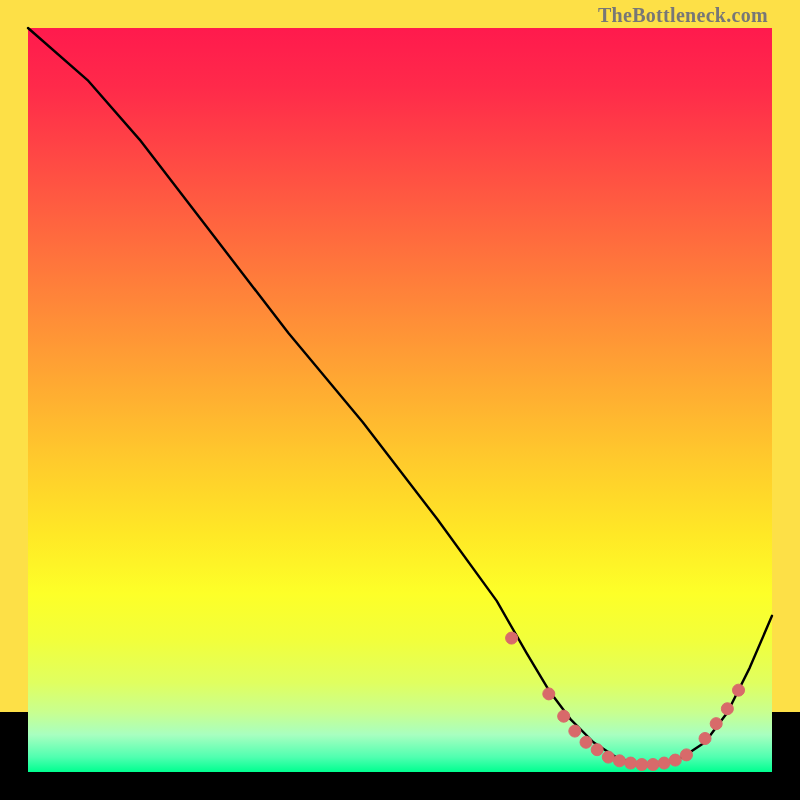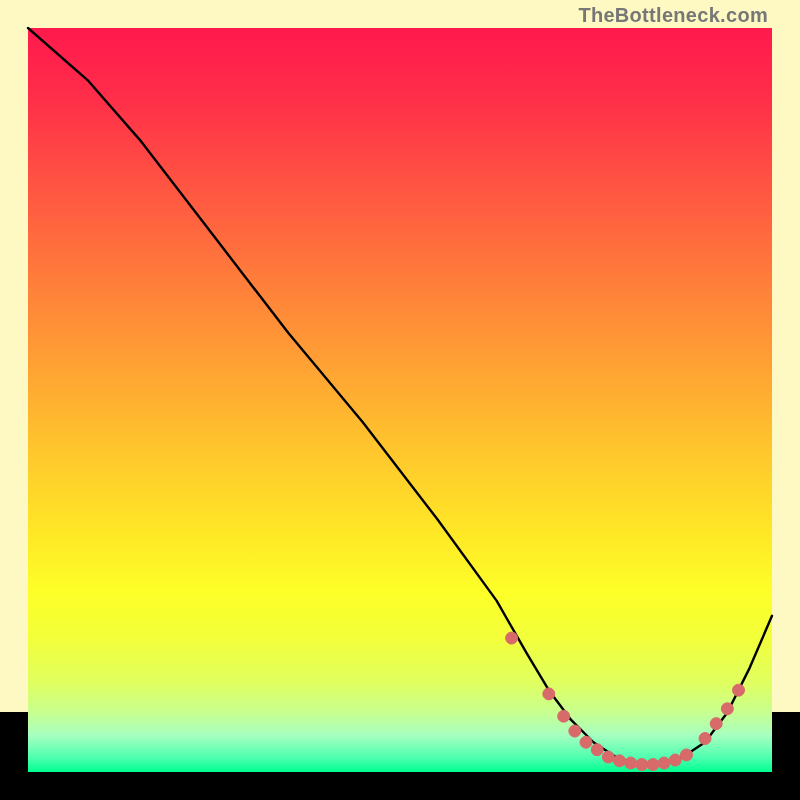--- a/index.html
+++ b/index.html
@@ -10,21 +10,22 @@
     background: #000;
     overflow: hidden;
     font-family: Arial, Helvetica, sans-serif;
   }
   .frame {
     position: absolute;
     top: 0;
     left: 0;
     width: 800px;
     height: 712px;
-    background: #fef9c3;
+    background: #fde047;
+    font-family: Liberation Serif, serif;
   }
   .plot {
     position: absolute;
     top: 28px;
     left: 28px;
     width: 744px;
     height: 744px;
     background: linear-gradient(
       to bottom,
       #ff1a4d 0%,

